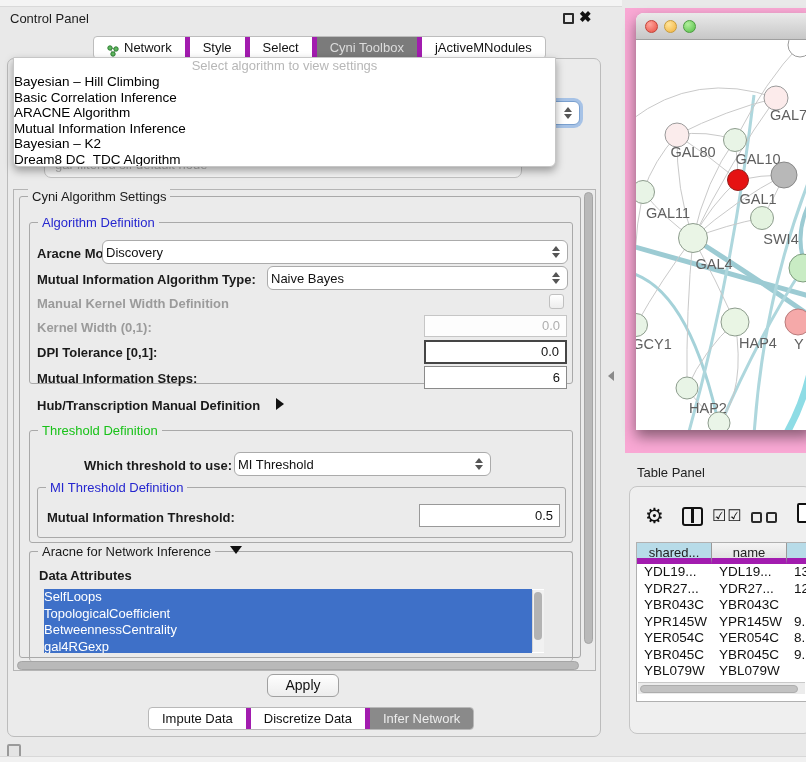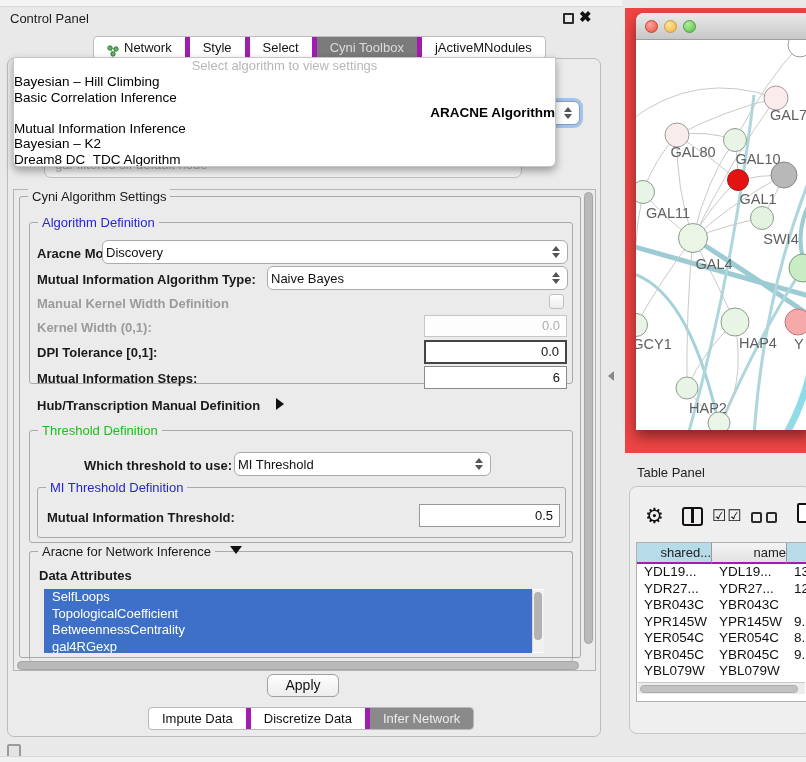--- a/index.html
+++ b/index.html
@@ -38,21 +38,21 @@
   #hidden-combo { left:44px; top:152px; width:478px; height:26px; background:#f6f6f6;
                   border:1px solid #c2c2c2; border-radius:7px; z-index:2;
                   font-size:13px; line-height:24px; color:#b3b3b3; padding-left:10px; }
 
   
   #algo-popup { left:13px; top:57px; width:543px; height:110px; background:#fff;
                 border:1px solid #c6c6c6; border-radius:0 0 6px 6px; z-index:10;
                 box-shadow:0 4px 9px rgba(0,0,0,.35); overflow:hidden; }
   #algo-prompt { height:16px; text-align:center; font-size:13px; color:#b7b7b7; line-height:15px; }
   .algo-item { font-size:13.5px; line-height:15.6px; padding-left:0; color:#000; white-space:nowrap; }
-  .algo-item.bold { font-weight:bold;text-align:right; }
+  .algo-item.bold { font-weight:normal; }
 
   
   #scroll-area { left:13px; top:189px; width:583px; height:482px; background:#ebebeb;
                  border:1px solid #b5b5b5; }
   .vthumb { left:584px; top:192px; width:9px; height:452px; background:#b9b9b9;
             border:1px solid #a5a5a5; border-radius:5px; }
   .hthumb { left:17px; top:661px; width:562px; height:9px; background:#b9b9b9;
             border:1px solid #a5a5a5; border-radius:5px; }
 
   .groupbox { position:absolute; border:1px solid #a9a9a9; border-radius:3px; }
@@ -79,42 +79,42 @@
   .arrow-right { display:inline-block; width:0; height:0; border-top:6px solid transparent;
                  border-bottom:6px solid transparent; border-left:8px solid #111;
                  position:absolute; }
   .arrow-down  { display:inline-block; width:0; height:0; border-left:6px solid transparent;
                  border-right:6px solid transparent; border-top:8px solid #111;
                  position:absolute; }
 
   
   #attr-list { left:44px; top:589px; width:500px; height:64px; background:#fff; overflow:hidden; }
   .attr-item { height:16.5px; background:#3e70c8; color:#fff; font-size:13px;
-               line-height:16.5px; padding-left:8px; width:488px; }
+               line-height:16.5px; width:488px; }
   #attr-vtrack { left:532px; top:590px; width:12px; height:62px; background:#f1f1f1; border-left:1px solid #d5d5d5; }
   #attr-vthumb { left:534px; top:592px; width:8px; height:48px; background:#b3b3b3; border-radius:4px; }
 
   
   #apply-btn { left:267px; top:674px; width:72px; height:23px; border:1px solid #a0a0a0;
                border-radius:6px; background:linear-gradient(#fefefe,#ededed);
                font-size:14px; text-align:center; line-height:21px; color:#111; }
   #bottom-tabbar { left:148px; top:707px; height:23px; display:flex; background:#ffffff;
                    border:1px solid #b8b8b8; border-radius:4px; overflow:hidden; }
 
   
   #mini-square { left:7px; top:744px; width:14px; height:14px; border:2px solid #9a9a9a;
                  background:#e4e4e4; border-radius:2px; }
   #bottom-strip { left:0; top:756px; width:806px; height:6px; background:#f1f1f1; border-top:1px solid #d8d8d8; }
 
   
   #divider-handle { left:608px; top:371px; width:0; height:0; border-top:5px solid transparent;
                     border-bottom:5px solid transparent; border-right:6px solid #8a8a8a; }
 
   
-  #net-frame { left:625px; top:8px; width:181px; height:445px; background:#ef4444;padding-left:8px; }
+  #net-frame { left:625px; top:8px; width:181px; height:445px; background:#f9a8d4;padding-left:8px; }
   #net-window { left:636px; top:13px; width:176px; height:417px; border-radius:8px 8px 0 0;
                 box-shadow:0 7px 14px rgba(0,0,0,.45); background:#fff; overflow:hidden; }
   #net-titlebar { position:absolute; left:0; top:0; width:100%; height:27px;
                   background:linear-gradient(#eaeaea,#c7c7c7); border-bottom:1px solid #9f9f9f; }
   .light { position:absolute; top:7px; width:13px; height:13px; border-radius:50%; }
   .light.red    { left:9px;  background:radial-gradient(circle at 35% 30%, #ffa49b, #e85043); border:1px solid #c24237; }
   .light.yellow { left:28px; background:radial-gradient(circle at 35% 30%, #ffe49a, #f2b13c); border:1px solid #c79d3c; }
   .light.green  { left:47px; background:radial-gradient(circle at 35% 30%, #b1ef9c, #55bf47); border:1px solid #4c9c41; }
   #net-canvas { position:absolute; left:0; top:27px; width:176px; height:390px; background:#fff; }
 
@@ -125,22 +125,22 @@
   .tp-icon { position:absolute; color:#111; }
   #gear-ic { left:645px; top:504px; font-size:21px; }
   #col-ic { left:682px; top:507px; width:21px; height:19px; border:2.5px solid #111; border-radius:3px; }
   #col-ic:after { content:""; position:absolute; left:7px; top:0; width:2.5px; height:14px; background:#111; }
   #chk-ic { left:712px; top:506px; font-size:16px; letter-spacing:1px; }
   .sq { position:absolute; top:512px; width:11px; height:11px; border:2px solid #2b2b2b; border-radius:2px; }
   #doc-ic { left:797px; top:503px; width:15px; height:20px; border:2px solid #111; border-radius:2px; background:#fff; }
 
   #tbl { left:636px; top:542px; width:176px; height:160px; background:#fff; border:1px solid #b0b0b0; overflow:hidden; }
   #tbl-head { position:absolute; left:0; top:0; height:21px; display:flex; width:300px; }
-  .th { border-right:1px solid #9a9a9a; border-bottom:2px solid #a21caf; font-size:13px;
-        text-align:right; line-height:20px; color:#222; }
+  .th { border-right:1px solid #9a9a9a; border-bottom:6px solid #a21caf; font-size:13px;
+        text-align:center; line-height:20px; color:#222; }
   .th.hl { background:#b7dbe8; }
   .th.plain { background:linear-gradient(#f4f4f4,#e2e2e2); }
   #tbl-body { position:absolute; left:0; top:21px; width:300px; height:117px; overflow:hidden; }
   .tr { display:flex; height:16.5px; font-size:13.5px; line-height:16.5px; color:#111; }
   .td { padding-left:7px; white-space:nowrap; overflow:hidden; }
   #tbl-hscroll { position:absolute; left:1px; top:139px; width:167px; height:12px; background:#ececec; border-top:1px solid #c9c9c9; }
   #tbl-hthumb { position:absolute; left:2px; top:2px; width:158px; height:8px; background:#c2c2c2; border:1px solid #adadad; border-radius:4px; }
 
   svg text { font-family:"Liberation Sans",sans-serif; }
 </style>

